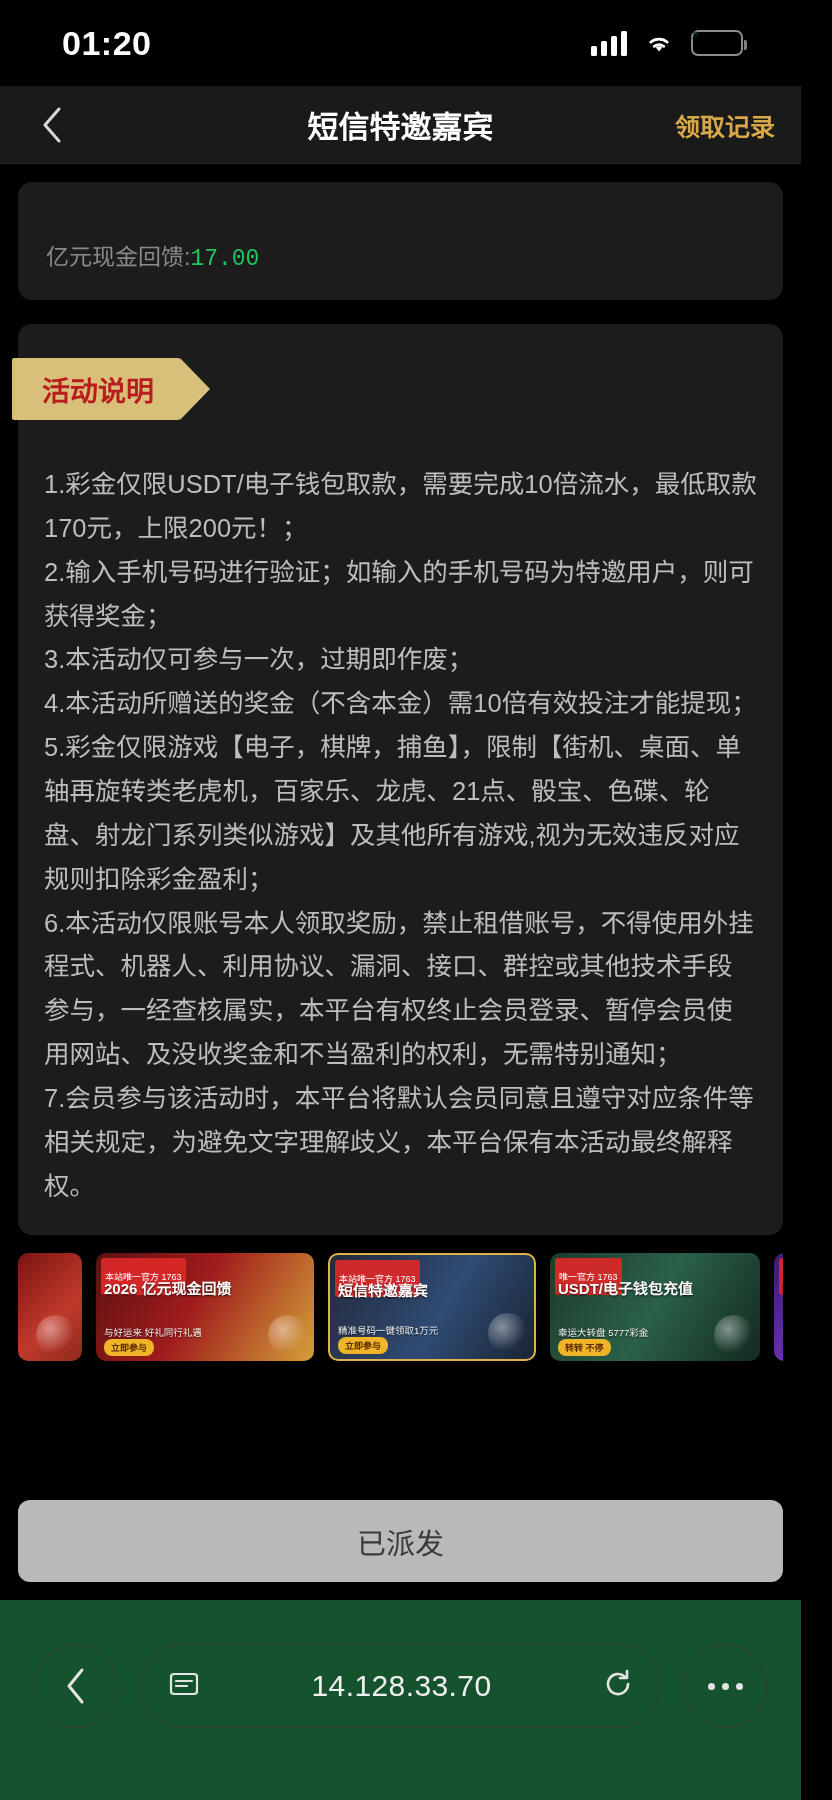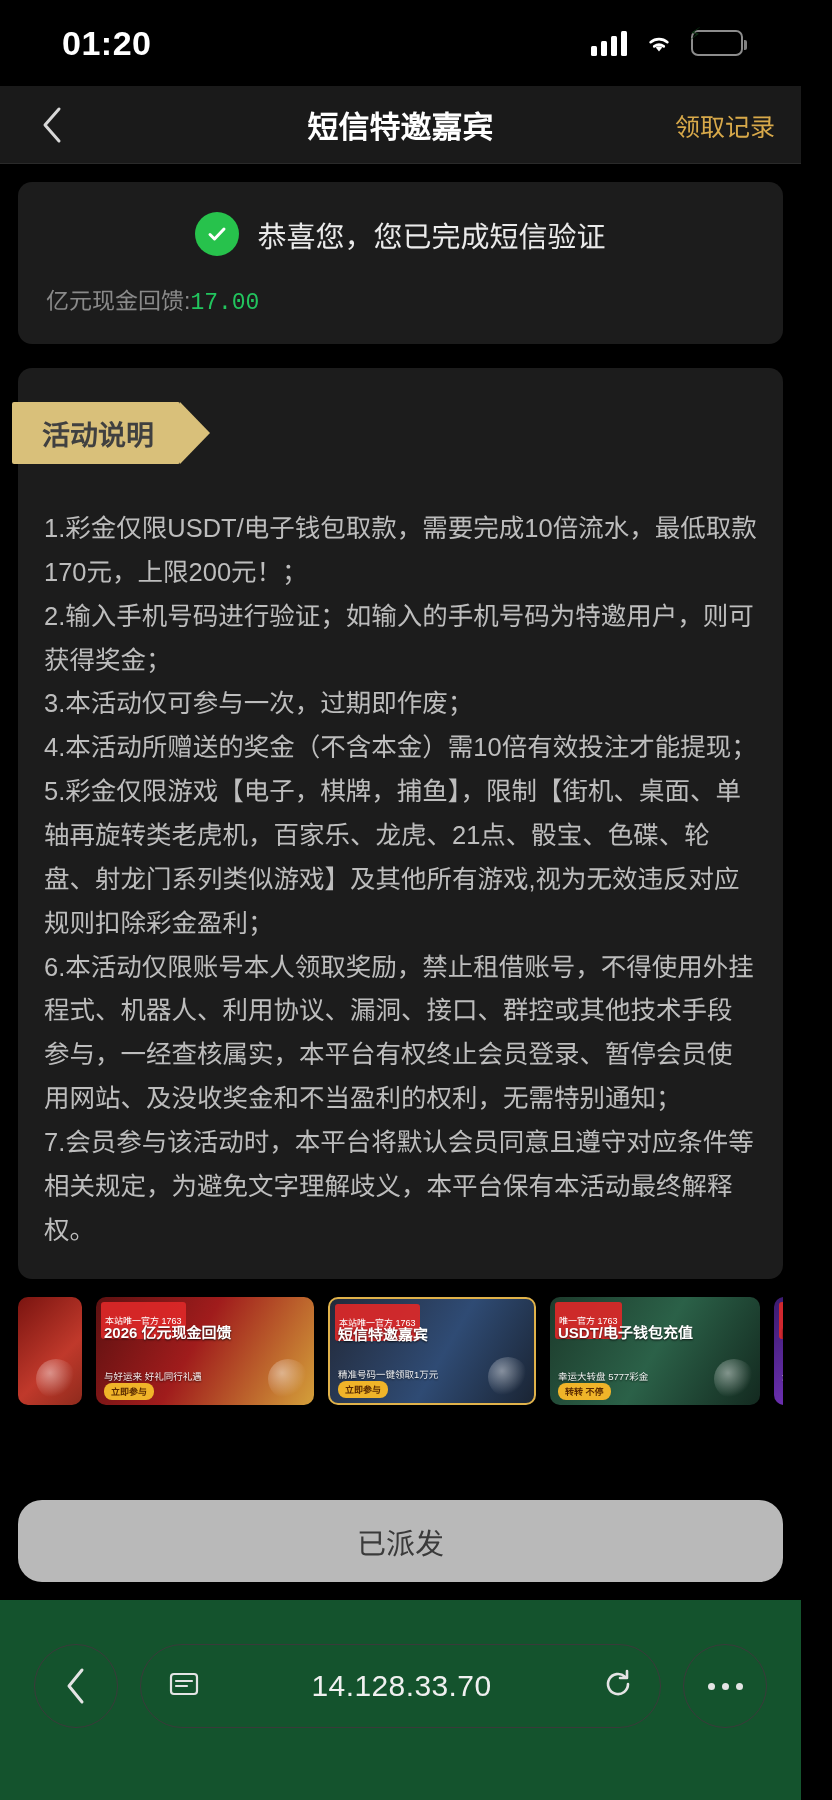--- a/index.html
+++ b/index.html
@@ -101,20 +101,21 @@
     color: #fff;
     font-size: 31px;
     font-weight: 700;
     pointer-events: none;
   }
   .nav-action {
     margin-left: auto;
     color: #d8a94a;
     font-size: 25px;
     z-index: 2;
+    font-weight: bold;
   }
 
   
   .content {
     flex: 1 1 auto;
     overflow: hidden;
     background: #000;
     padding: 18px 18px 0 18px;
   }
 
@@ -156,21 +157,21 @@
     border-radius: 14px;
     padding: 0 0 26px 0;
     position: relative;
     margin-bottom: 18px;
   }
   .ribbon {
     display: inline-flex;
     align-items: center;
     height: 62px;
     background: #d9c07a;
-    color: #404040;
+    color: #b91c1c;
     font-size: 28px;
     font-weight: 700;
     padding: 0 26px 0 30px;
     position: relative;
     margin-top: 34px;
     margin-left: -6px;
     border-radius: 2px;
   }
   .ribbon:after {
     content: "";
@@ -263,21 +264,21 @@
 
   
   .cta-wrap {
     flex: 0 0 auto;
     padding: 22px 18px 18px 18px;
     background: #000;
   }
   .cta-button {
     width: 100%;
     height: 82px;
-    border-radius: 24px;
+    border-radius: 12px;
     background: #b9b9b9;
     color: #3a3a3a;
     font-size: 29px;
     font-weight: 500;
     display: flex;
     align-items: center;
     justify-content: center;
     border: none;
     font-family: inherit;
   }
@@ -354,28 +355,20 @@
         <path d="M18 3L4 19l14 16" stroke="#d8d8d8" stroke-width="3" fill="none" stroke-linecap="round" stroke-linejoin="round"></path>
       </svg>
     </div>
     <div class="nav-title">短信特邀嘉宾</div>
     <div class="nav-action">领取记录</div>
   </div>
 
   <div class="content">
 
     <div class="card-success">
-      <div class="success-row">
-        <span class="check-circle">
-          <svg width="26" height="26" viewBox="0 0 26 26">
-            <path d="M6 13.5l4.5 4.5L20 8" stroke="#fff" stroke-width="3" fill="none" stroke-linecap="round" stroke-linejoin="round"></path>
-          </svg>
-        </span>
-        <span class="success-text">恭喜您，您已完成短信验证</span>
-      </div>
       <div class="bonus-row">
         <span>亿元现金回馈:</span><span class="bonus-amount">17.00</span>
       </div>
     </div>
 
     <div class="rules-panel">
       <div class="ribbon">活动说明</div>
       <div class="rules-text">1.彩金仅限USDT/电子钱包取款，需要完成10倍流水，最低取款170元，上限200元！；
 2.输入手机号码进行验证；如输入的手机号码为特邀用户，则可获得奖金；
 3.本活动仅可参与一次，过期即作废；

